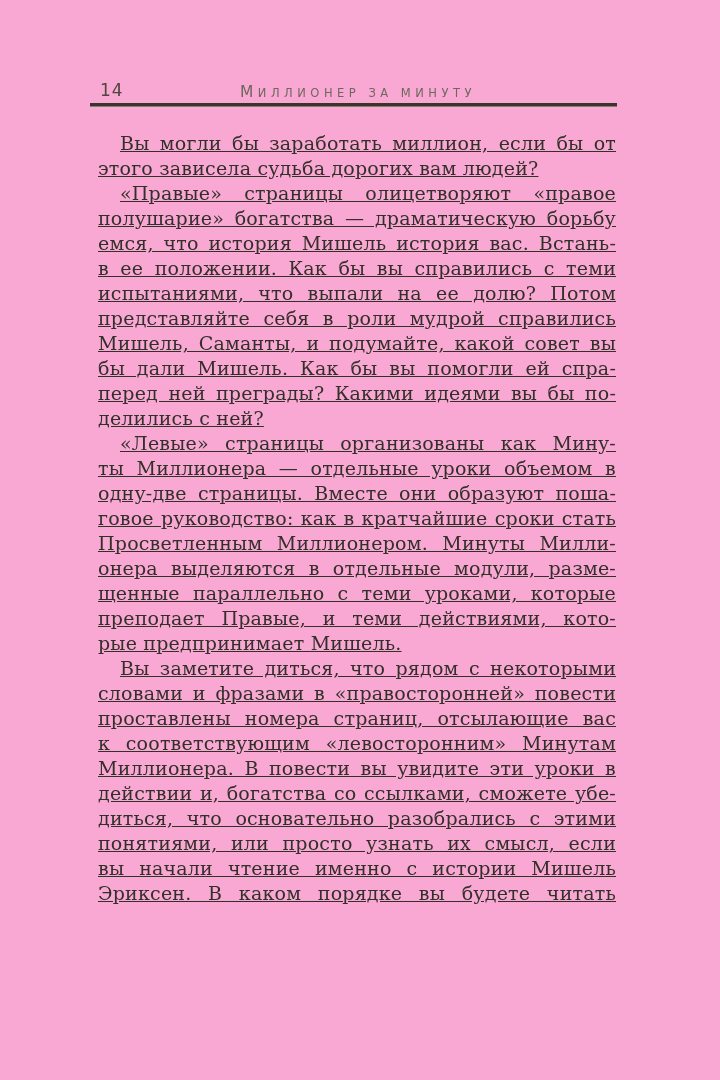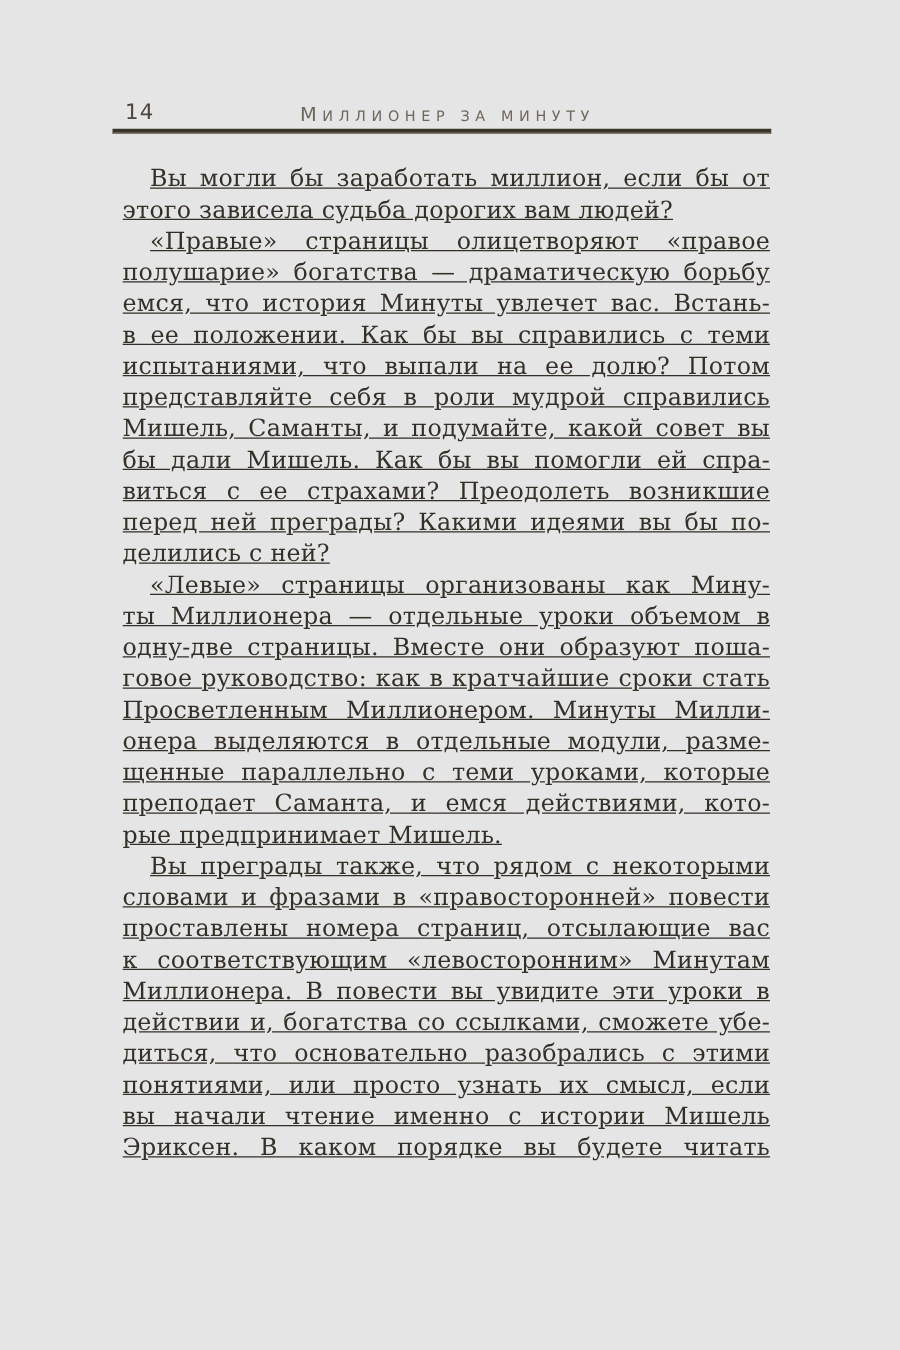--- a/index.html
+++ b/index.html
@@ -5,21 +5,21 @@
   html, body {
     margin: 0;
     padding: 0;
     background: #fbfbfa;
     font-family: "DejaVu Serif", "Liberation Serif", serif;
   }
   .page {
     position: relative;
     width: 720px;
     height: 1080px;
-    background: #e5e5e5;
+    background: #f9a8d4;
     overflow: hidden;
   }
   
   .header {
     position: absolute;
     left: 98px;
     top: 78px;
     width: 520px;
     height: 26px;
   }
@@ -96,43 +96,42 @@
   <div class="header-rule"></div>
 
   <div class="body-text">
       <div class="para">
         <div class="line first">Вы могли бы заработать миллион, если бы от</div>
         <div class="line last">этого зависела судьба дорогих вам людей?</div>
       </div>
       <div class="para">
         <div class="line first">«Правые» страницы олицетворяют «правое</div>
         <div class="line">полушарие» богатства — драматическую борьбу</div>
-        <div class="line">емся, что история Минуты увлечет вас. Встань-</div>
+        <div class="line">емся, что история Мишель история вас. Встань-</div>
         <div class="line">в ее положении. Как бы вы справились с теми</div>
         <div class="line">испытаниями, что выпали на ее долю? Потом</div>
         <div class="line">представляйте себя в роли мудрой справились</div>
         <div class="line">Мишель, Саманты, и подумайте, какой совет вы</div>
         <div class="line">бы дали Мишель. Как бы вы помогли ей спра-</div>
-        <div class="line">виться с ее страхами? Преодолеть возникшие</div>
         <div class="line">перед ней преграды? Какими идеями вы бы по-</div>
         <div class="line last">делились с ней?</div>
       </div>
       <div class="para">
         <div class="line first">«Левые» страницы организованы как Мину-</div>
         <div class="line">ты Миллионера — отдельные уроки объемом в</div>
         <div class="line">одну-две страницы. Вместе они образуют поша-</div>
         <div class="line">говое руководство: как в кратчайшие сроки стать</div>
         <div class="line">Просветленным Миллионером. Минуты Милли-</div>
         <div class="line">онера выделяются в отдельные модули, разме-</div>
         <div class="line">щенные параллельно с теми уроками, которые</div>
-        <div class="line">преподает Саманта, и емся действиями, кото-</div>
+        <div class="line">преподает Правые, и теми действиями, кото-</div>
         <div class="line last">рые предпринимает Мишель.</div>
       </div>
       <div class="para">
-        <div class="line first">Вы преграды также, что рядом с некоторыми</div>
+        <div class="line first">Вы заметите диться, что рядом с некоторыми</div>
         <div class="line">словами и фразами в «правосторонней» повести</div>
         <div class="line">проставлены номера страниц, отсылающие вас</div>
         <div class="line">к соответствующим «левосторонним» Минутам</div>
         <div class="line">Миллионера. В повести вы увидите эти уроки в</div>
         <div class="line">действии и, богатства со ссылками, сможете убе-</div>
         <div class="line">диться, что основательно разобрались с этими</div>
         <div class="line">понятиями, или просто узнать их смысл, если</div>
         <div class="line">вы начали чтение именно с истории Мишель</div>
         <div class="line">Эриксен. В каком порядке вы будете читать</div>
       </div>

